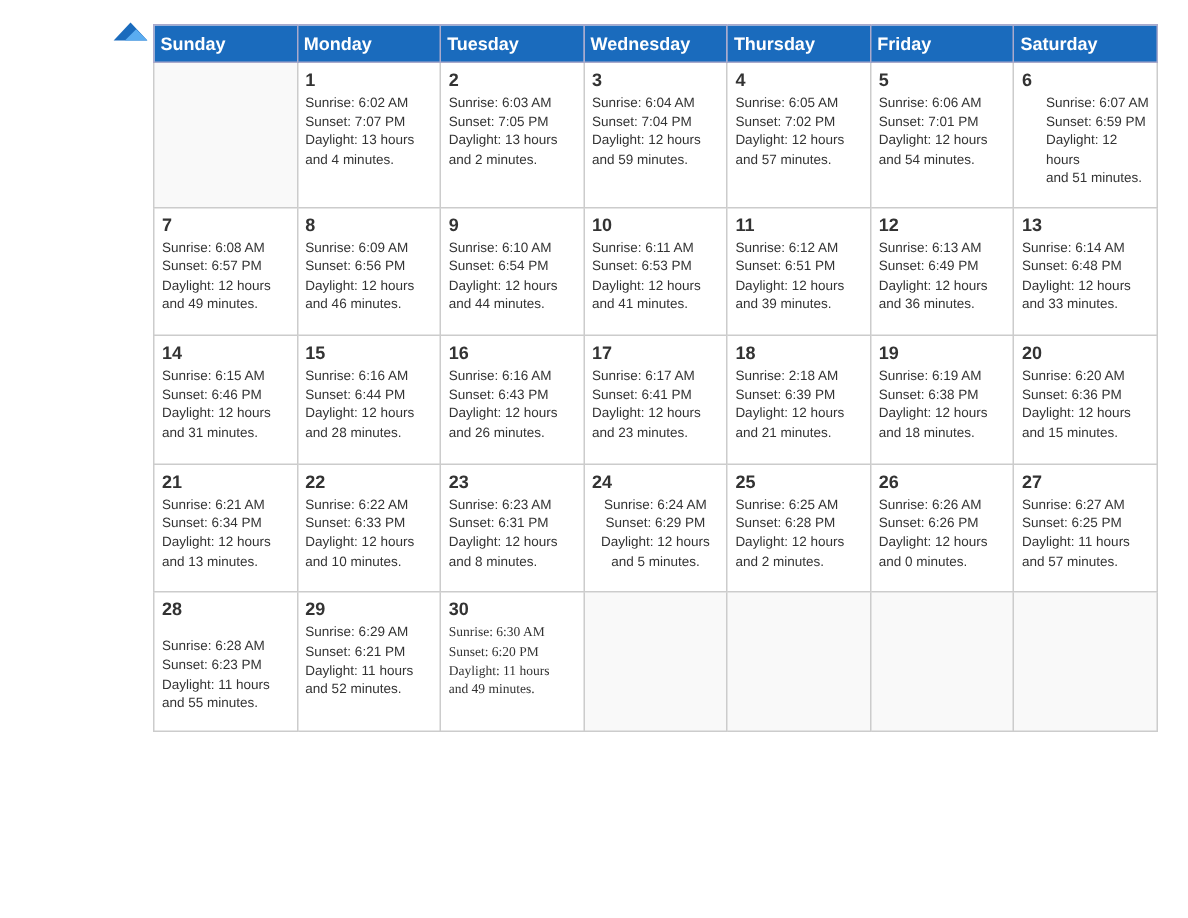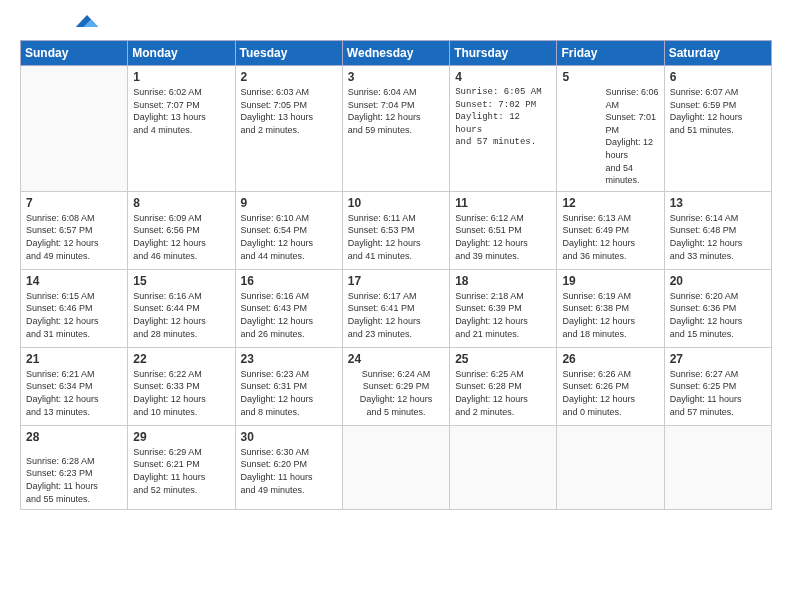--- a/index.html
+++ b/index.html
@@ -8,21 +8,21 @@
       background: #fff;
       width: 792px;
       height: 612px;
       overflow: hidden;
     }
     .page {
       width: 792px;
       height: 498px;
       padding: 16px 20px 10px 20px;
       display: flex;
-      flex-direction: column;
+      flex-direction: row;
     }
     .header {
       display: flex;
       justify-content: space-between;
       align-items: flex-start;
       margin-bottom: 10px;
     }
     .logo {
       display: flex;
       flex-direction: column;
@@ -150,35 +150,35 @@
           </td>
           <td>
             <span class="day-num">3</span>
             <div class="day-info" style="white-space: pre-line;">Sunrise: 6:04 AM
 Sunset: 7:04 PM
 Daylight: 12 hours
 and 59 minutes.</div>
           </td>
           <td>
             <span class="day-num">4</span>
-            <div class="day-info" style="white-space: pre-line; font-family: Liberation Mono, monospace;">Sunrise: 6:05 AM
+            <div class="day-info" style="white-space: pre-line;">Sunrise: 6:05 AM
 Sunset: 7:02 PM
 Daylight: 12 hours
 and 57 minutes.</div>
           </td>
           <td>
             <span class="day-num">5</span>
-            <div class="day-info" style="white-space: pre-line; margin-left: 43px;">Sunrise: 6:06 AM
+            <div class="day-info" style="white-space: pre-line;">Sunrise: 6:06 AM
 Sunset: 7:01 PM
 Daylight: 12 hours
 and 54 minutes.</div>
           </td>
           <td>
             <span class="day-num">6</span>
-            <div class="day-info" style="white-space: pre-line;">Sunrise: 6:07 AM
+            <div class="day-info" style="white-space: pre-line; margin-left: 16px;">Sunrise: 6:07 AM
 Sunset: 6:59 PM
 Daylight: 12 hours
 and 51 minutes.</div>
           </td>
         </tr>
         <tr>
           <td>
             <span class="day-num">7</span>
             <div class="day-info" style="white-space: pre-line;">Sunrise: 6:08 AM
 Sunset: 6:57 PM
@@ -340,21 +340,21 @@
           </td>
           <td>
             <span class="day-num">29</span>
             <div class="day-info" style="white-space: pre-line;">Sunrise: 6:29 AM
 Sunset: 6:21 PM
 Daylight: 11 hours
 and 52 minutes.</div>
           </td>
           <td>
             <span class="day-num">30</span>
-            <div class="day-info" style="white-space: pre-line;">Sunrise: 6:30 AM
+            <div class="day-info" style="white-space: pre-line; font-family: Liberation Serif, serif;">Sunrise: 6:30 AM
 Sunset: 6:20 PM
 Daylight: 11 hours
 and 49 minutes.</div>
           </td>
           <td class="empty-cell"></td>
           <td class="empty-cell"></td>
           <td class="empty-cell"></td>
           <td class="empty-cell"></td>
         </tr>
       </tbody>

